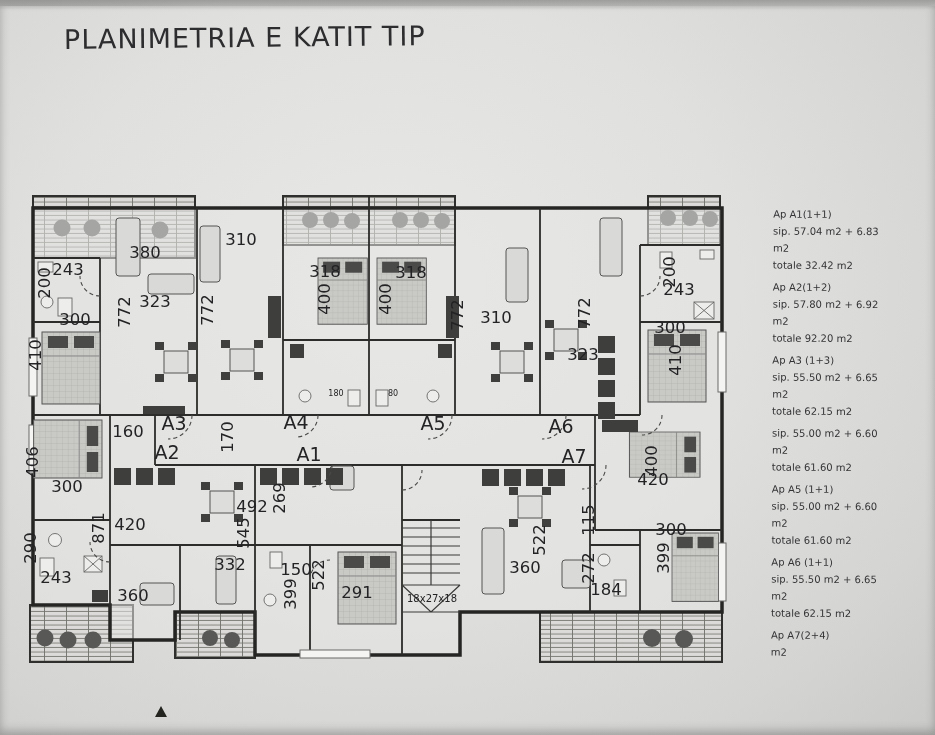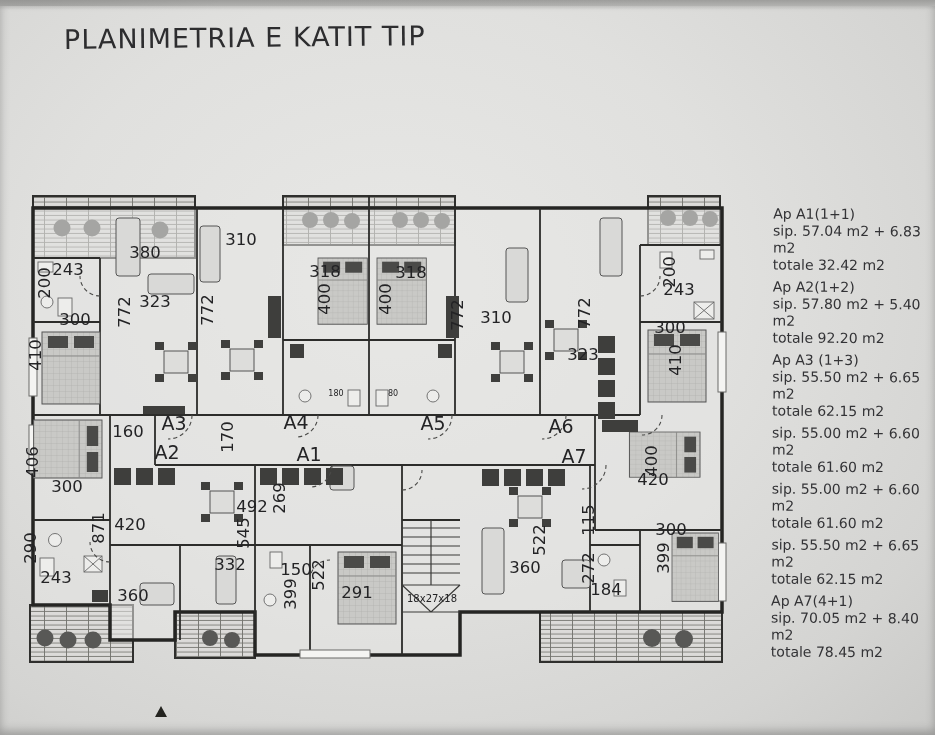--- a/index.html
+++ b/index.html
@@ -17,21 +17,21 @@
     position:absolute;left:64px;top:22px;
     font-size:27px;color:#2d2d2f;letter-spacing:1px;font-weight:500;
     transform:rotate(-0.6deg);
   }
   #plan-svg{position:absolute;left:0;top:0;}
   #legend{
     position:absolute;left:772px;top:204px;width:160px;color:#333336;
     transform:rotate(0.3deg);
   }
   .leg-block{margin-bottom:5px;}
-  .leg-name,.leg-line{font-size:14px;line-height:17px;white-space:nowrap;}
+  .leg-name,.leg-line{font-size:10px;line-height:17px;white-space:nowrap;}
   .leg-name{margin-top:2px;}
   #pencil{
     position:absolute;left:144px;top:706px;width:34px;height:29px;
     background:linear-gradient(90deg,#7c6347 0%,#a8износ 0%,#a88a68 45%,#6d5640 100%);
     clip-path:polygon(50% 0%, 100% 100%, 0% 100%);
   }
   #pencil-tip{
     position:absolute;left:155px;top:706px;width:12px;height:11px;
     background:#23231f;
     clip-path:polygon(50% 0%, 100% 100%, 0% 100%);
@@ -286,47 +286,47 @@
 
 <div id="legend">
   <div class="leg-block">
     <div class="leg-name">Ap A1(1+1)</div>
     <div class="leg-line">sip. 57.04 m2 + 6.83</div>
     <div class="leg-line">m2</div>
     <div class="leg-line">totale 32.42 m2</div>
   </div>
   <div class="leg-block">
     <div class="leg-name">Ap A2(1+2)</div>
-    <div class="leg-line">sip. 57.80 m2 + 5.40</div>
+    <div class="leg-line">sip. 57.80 m2 + 6.92</div>
     <div class="leg-line">m2</div>
     <div class="leg-line">totale 92.20 m2</div>
   </div>
   <div class="leg-block">
     <div class="leg-name">Ap A3 (1+3)</div>
     <div class="leg-line">sip. 55.50 m2 + 6.65</div>
     <div class="leg-line">m2</div>
     <div class="leg-line">totale 62.15 m2</div>
   </div>
   <div class="leg-block">
     <div class="leg-line">sip. 55.00 m2 + 6.60</div>
     <div class="leg-line">m2</div>
     <div class="leg-line">totale 61.60 m2</div>
   </div>
   <div class="leg-block">
+    <div class="leg-name">Ap A5 (1+1)</div>
     <div class="leg-line">sip. 55.00 m2 + 6.60</div>
     <div class="leg-line">m2</div>
     <div class="leg-line">totale 61.60 m2</div>
   </div>
   <div class="leg-block">
+    <div class="leg-name">Ap A6 (1+1)</div>
     <div class="leg-line">sip. 55.50 m2 + 6.65</div>
     <div class="leg-line">m2</div>
     <div class="leg-line">totale 62.15 m2</div>
   </div>
   <div class="leg-block">
-    <div class="leg-name">Ap A7(4+1)</div>
-    <div class="leg-line">sip. 70.05 m2 + 8.40</div>
-    <div class="leg-line">m2</div>
-    <div class="leg-line">totale 78.45 m2</div>
+    <div class="leg-name">Ap A7(2+4)</div>
+    <div class="leg-line">m2</div>
   </div>
 </div>
 
 <div id="pencil"></div>
 <div id="pencil-tip"></div>
 
 </body></html>

